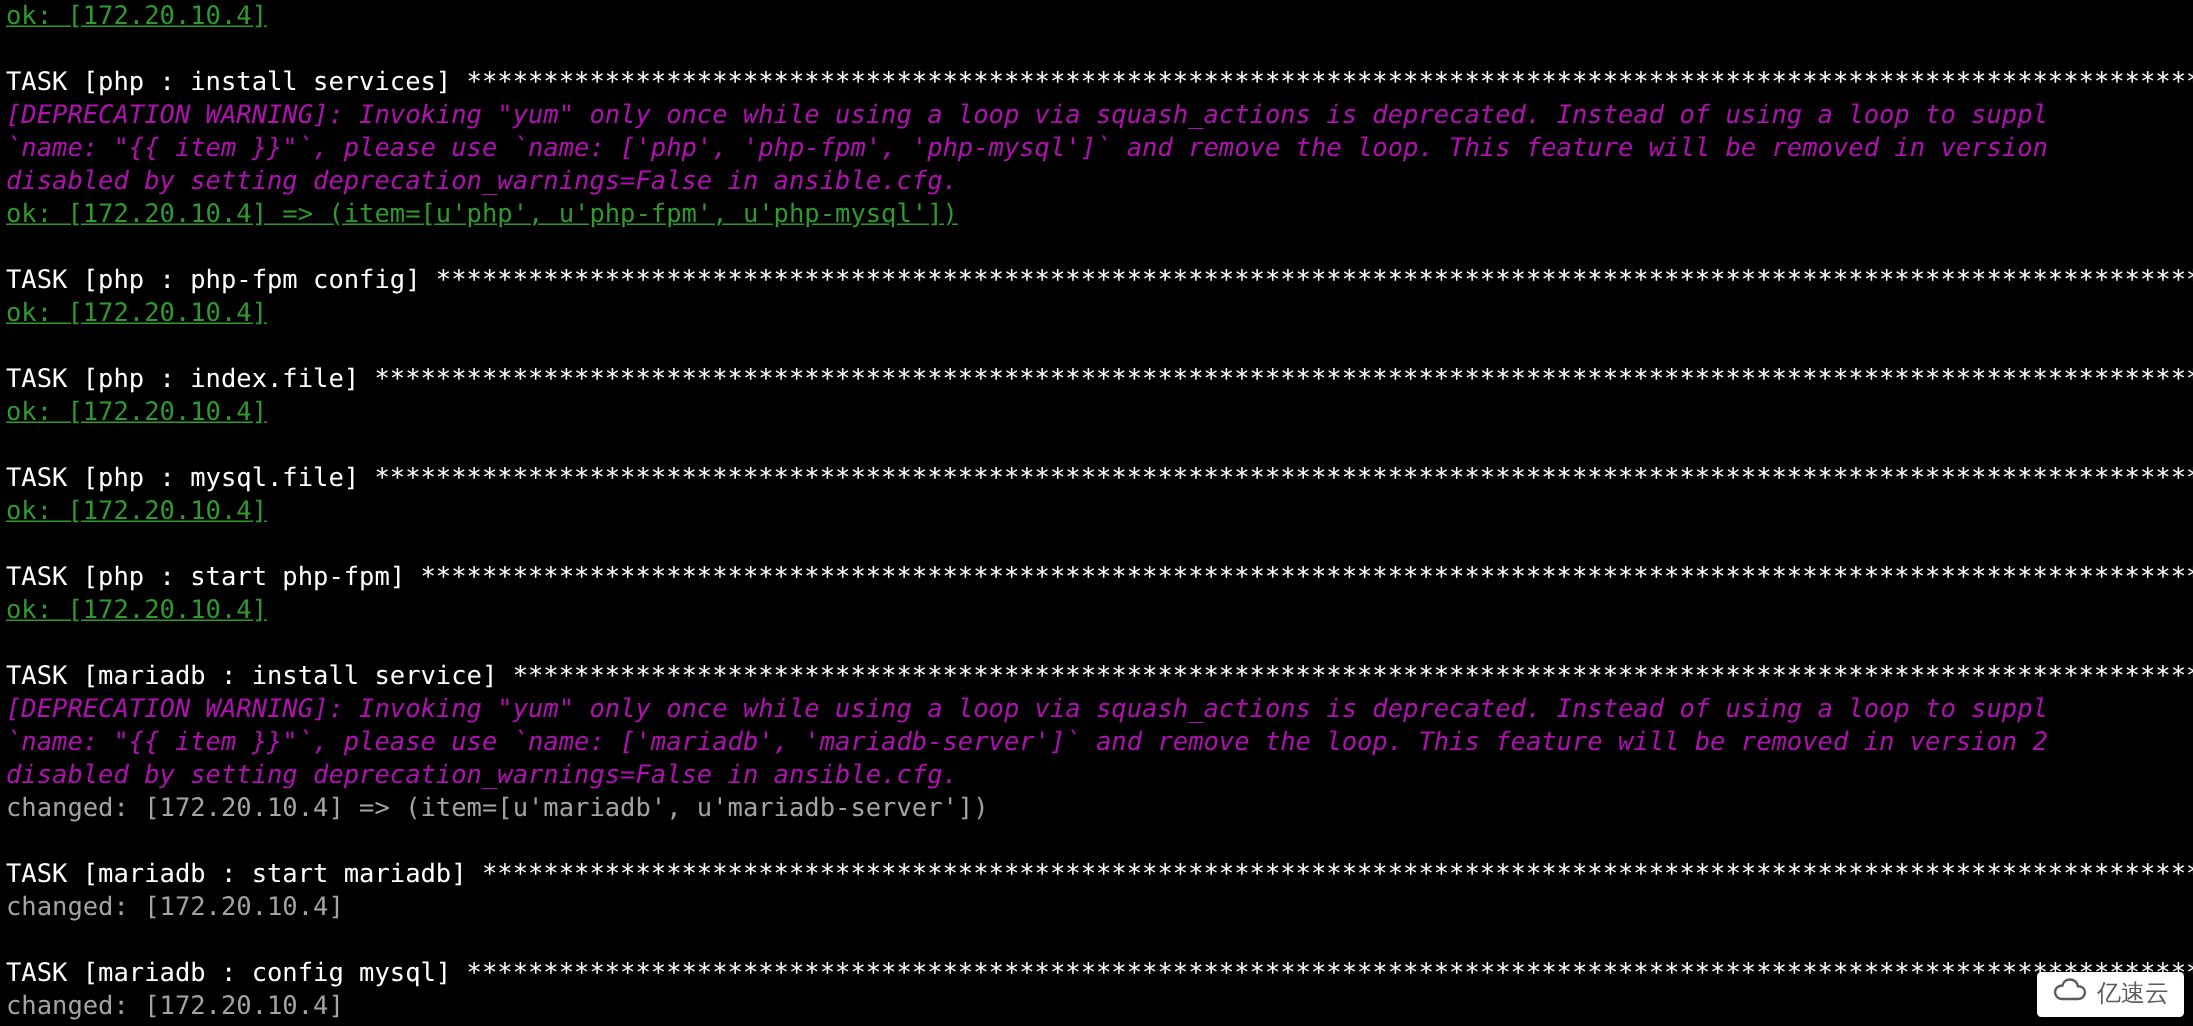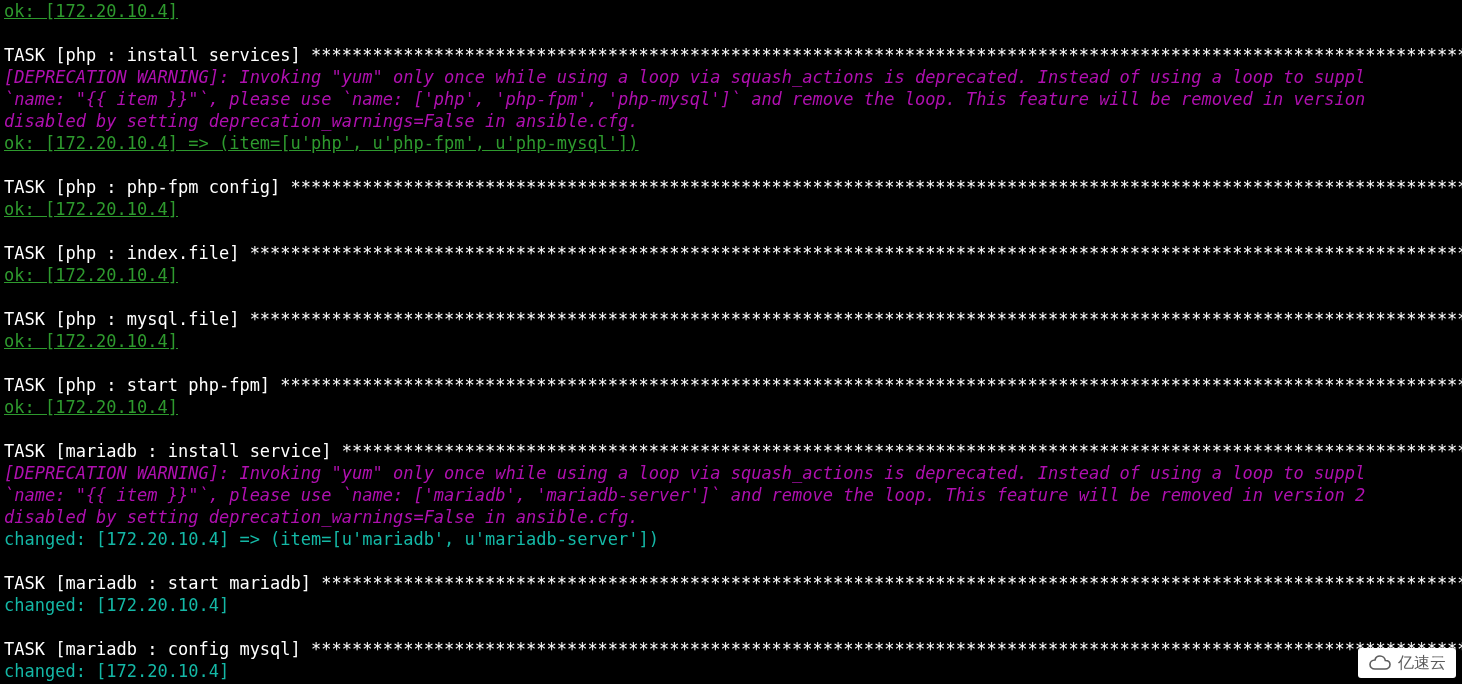--- a/index.html
+++ b/index.html
@@ -12,36 +12,36 @@
     line-height: 22px;
     overflow: hidden;
     width: 1462px;
     height: 684px;
   }
   .terminal {
     white-space: pre;
     padding: 0 4px;
   }
   .ok      { color: #2e9a2e; text-decoration: underline; }      
-  .changed { color: #14b8a6; }      
+  .changed { color: #a3a3a3; }      
   .warn    { color: #b010b0; font-style: italic; }  
   .task    { color: #ffffff; }
   .blank   { color: #ffffff; }
   .watermark {
     position: absolute;
     right: 6px;
     bottom: 6px;
     background: #ffffff;
     color: #5c5c5c;
     font-family: sans-serif;
     font-size: 16px;
     padding: 4px 10px;
     border-radius: 3px;
     display: flex;
-    align-items: center;
+    align-items: flex-start;
     gap: 4px;
   }
   .watermark svg { display: block; }
 </style>
 </head>
 <body>
 
 <div class="terminal" id="terminal"><div class="ok">ok: [172.20.10.4]</div><div class="blank">&nbsp;</div><div class="task">TASK [php : install services] **********************************************************************************************************************************</div><div class="warn">[DEPRECATION WARNING]: Invoking "yum" only once while using a loop via squash_actions is deprecated. Instead of using a loop to suppl</div><div class="warn">`name: "{{ item }}"`, please use `name: ['php', 'php-fpm', 'php-mysql']` and remove the loop. This feature will be removed in version</div><div class="warn">disabled by setting deprecation_warnings=False in ansible.cfg.</div><div class="ok">ok: [172.20.10.4] =&gt; (item=[u'php', u'php-fpm', u'php-mysql'])</div><div class="blank">&nbsp;</div><div class="task">TASK [php : php-fpm config] ************************************************************************************************************************************</div><div class="ok">ok: [172.20.10.4]</div><div class="blank">&nbsp;</div><div class="task">TASK [php : index.file] ****************************************************************************************************************************************</div><div class="ok">ok: [172.20.10.4]</div><div class="blank">&nbsp;</div><div class="task">TASK [php : mysql.file] ****************************************************************************************************************************************</div><div class="ok">ok: [172.20.10.4]</div><div class="blank">&nbsp;</div><div class="task">TASK [php : start php-fpm] *************************************************************************************************************************************</div><div class="ok">ok: [172.20.10.4]</div><div class="blank">&nbsp;</div><div class="task">TASK [mariadb : install service] *******************************************************************************************************************************</div><div class="warn">[DEPRECATION WARNING]: Invoking "yum" only once while using a loop via squash_actions is deprecated. Instead of using a loop to suppl</div><div class="warn">`name: "{{ item }}"`, please use `name: ['mariadb', 'mariadb-server']` and remove the loop. This feature will be removed in version 2</div><div class="warn">disabled by setting deprecation_warnings=False in ansible.cfg.</div><div class="changed">changed: [172.20.10.4] =&gt; (item=[u'mariadb', u'mariadb-server'])</div><div class="blank">&nbsp;</div><div class="task">TASK [mariadb : start mariadb] *********************************************************************************************************************************</div><div class="changed">changed: [172.20.10.4]</div><div class="blank">&nbsp;</div><div class="task">TASK [mariadb : config mysql] **********************************************************************************************************************************</div><div class="changed">changed: [172.20.10.4]</div></div>
 
 <div class="watermark">

